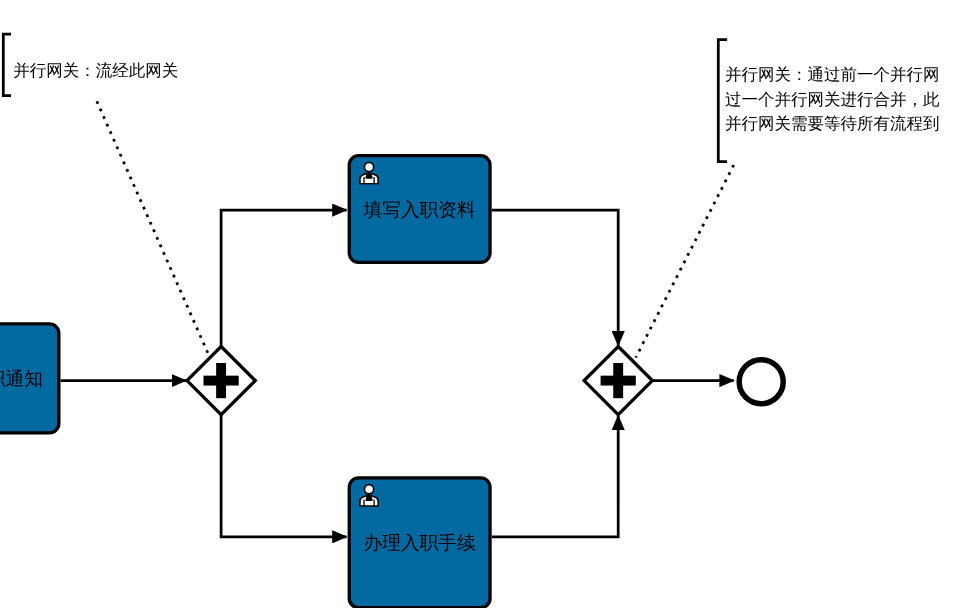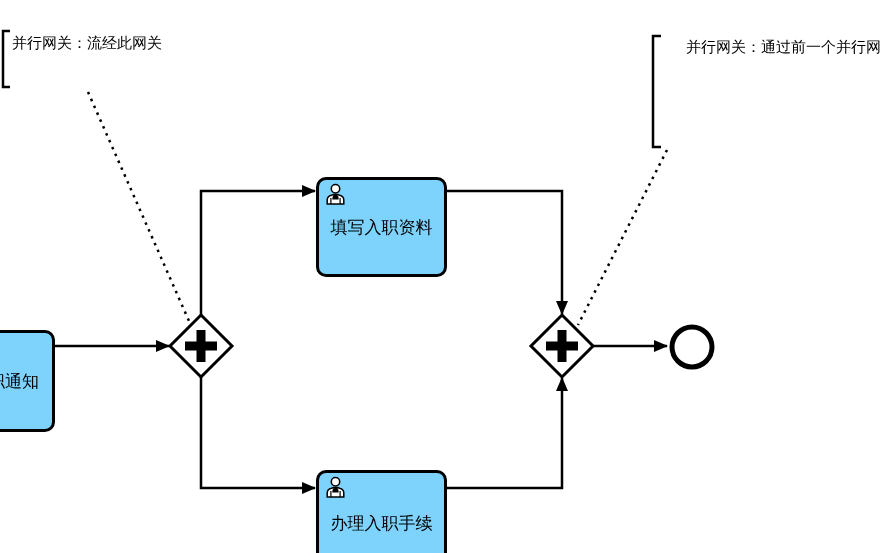--- a/index.html
+++ b/index.html
@@ -14,45 +14,45 @@
     width: 886px; height: 553px;
     background: #ffffff;
     overflow: hidden;
   }
   .layer {
     position: absolute; left: 0; top: 0;
     width: 886px; height: 553px;
   }
   .task {
     position: absolute;
-    background: #7dd3fc;
+    background: #0369a1;
     border: 3px solid #000000;
     border-radius: 10px;
     box-sizing: border-box;
-    margin-top: 37px;
   }
   .task-label {
     position: absolute; left: 0; right: 0; top: 0; bottom: 0;
     display: flex; align-items: center; justify-content: center;
     font-size: 17px; color: #000000;
     white-space: nowrap;
   }
   .task-icon {
     position: absolute; top: 3px; left: 5px;
     width: 22px; height: 22px;
   }
   .annotation {
     position: absolute;
     color: #000000;
     font-size: 15px;
     line-height: 22px;
     white-space: nowrap;
+    margin-top: 22px;
   }
   .annotation-left  { left: 12px;  top: 32px;  }
-  .annotation-right { left: 686px; top: 36px; }
+  .annotation-right { left: 659px; top: 36px; }
 </style>
 </head>
 <body>
 
 <div class="canvas">
 
   <svg class="layer" viewBox="0 0 886 553">
     <defs>
       <marker id="arrow" markerUnits="userSpaceOnUse" markerWidth="15" markerHeight="12" refX="13" refY="6" orient="auto">
         <path d="M0,0 L14,6 L0,12 Z" fill="#000000"></path>
@@ -98,31 +98,33 @@
   <div class="task" style="left:316px; top:140px; width:131px; height:100px;">
     <svg class="task-icon" viewBox="0 0 22 22">
       <path d="M3.2,21 V17 Q3.2,13.4 7.4,12.3 L9.5,11.6 H13.5 L15.6,12.3 Q19.8,13.4 19.8,17 V21 Z" fill="#ffffff" stroke="#000000" stroke-width="1.5"></path>
       <path d="M8.3,16.5 Q8.3,11.8 11.5,10.8 Q14.7,11.8 14.7,16.5 Z" fill="#000000"></path>
       <circle cx="11.5" cy="5.8" r="4.2" fill="#ffffff" stroke="#000000" stroke-width="1.5"></circle>
       <path d="M6.9,15 V21 M16.1,15 V21" stroke="#000000" stroke-width="1.2" fill="none"></path>
     </svg>
     <span class="task-label">填写入职资料</span>
   </div>
 
-  <div class="task" style="left:316px; top:433px; width:131px; height:107px;">
+  <div class="task" style="left:316px; top:433px; width:131px; height:121px;">
     <svg class="task-icon" viewBox="0 0 22 22">
       <path d="M3.2,21 V17 Q3.2,13.4 7.4,12.3 L9.5,11.6 H13.5 L15.6,12.3 Q19.8,13.4 19.8,17 V21 Z" fill="#ffffff" stroke="#000000" stroke-width="1.5"></path>
       <path d="M8.3,16.5 Q8.3,11.8 11.5,10.8 Q14.7,11.8 14.7,16.5 Z" fill="#000000"></path>
       <circle cx="11.5" cy="5.8" r="4.2" fill="#ffffff" stroke="#000000" stroke-width="1.5"></circle>
       <path d="M6.9,15 V21 M16.1,15 V21" stroke="#000000" stroke-width="1.2" fill="none"></path>
     </svg>
     <span class="task-label">办理入职手续</span>
   </div>
 
   <div class="annotation annotation-left">
     <div>并行网关：流经此网关</div>
   </div>
 
   <div class="annotation annotation-right">
     <div>并行网关：通过前一个并行网</div>
+    <div>过一个并行网关进行合并，此</div>
+    <div>并行网关需要等待所有流程到</div>
   </div>
 
 </div>
 
 </body></html>

